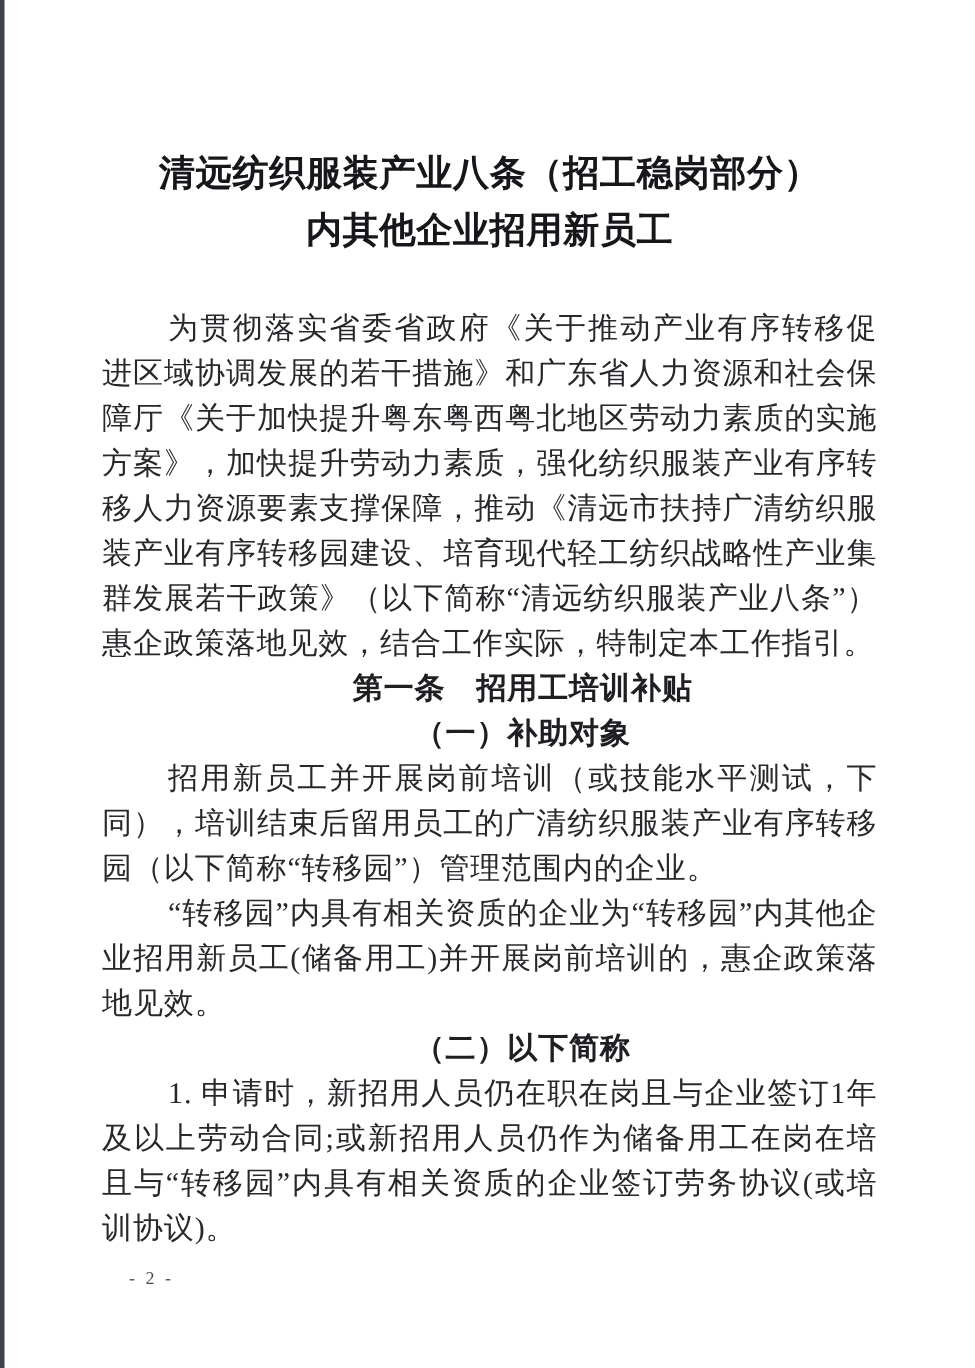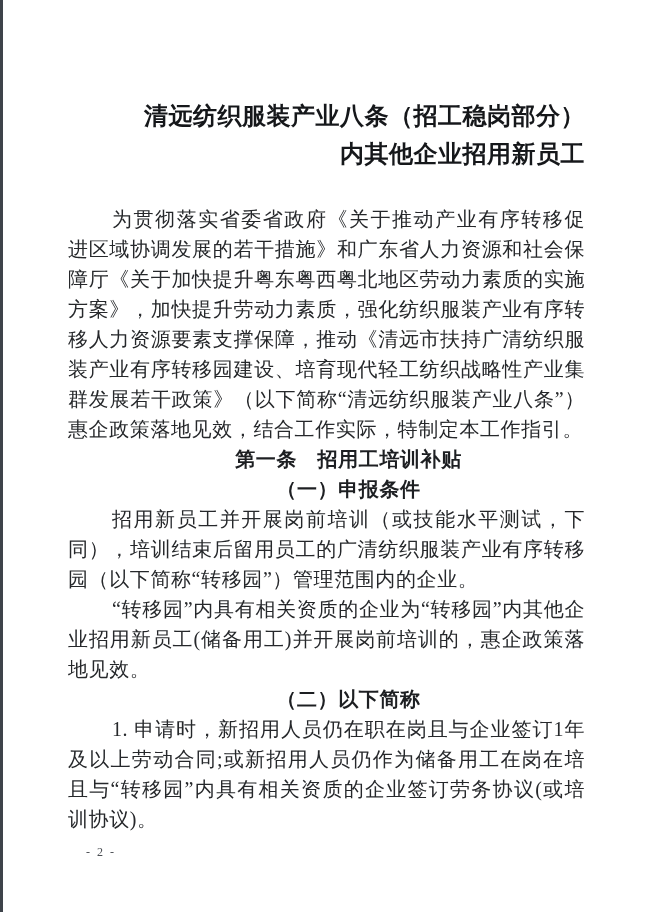--- a/index.html
+++ b/index.html
@@ -18,21 +18,21 @@
     background: #3e434a;
   }
   .page-content {
     position: absolute;
     left: 68px;
     top: 0;
     width: 517px;
   }
   .doc-title {
     margin-top: 97px;
-    text-align: right;
+    text-align: center;
     font-weight: bold;
     font-size: 24px;
     line-height: 38px;
     color: #15171a;
     letter-spacing: 0.5px;
   }
   .doc-body {
     margin-top: 31px;
     font-size: 20px;
     line-height: 30px;
@@ -62,21 +62,21 @@
 
 <div class="page-content">
   <div class="doc-title">
     <div>清远纺织服装产业八条（招工稳岗部分）</div>
     <div>内其他企业招用新员工</div>
   </div>
 
   <div class="doc-body">
     <div class="block paragraph">为贯彻落实省委省政府《关于推动产业有序转移促进区域协调发展的若干措施》和广东省人力资源和社会保障厅《关于加快提升粤东粤西粤北地区劳动力素质的实施方案》，加快提升劳动力素质，强化纺织服装产业有序转移人力资源要素支撑保障，推动《清远市扶持广清纺织服装产业有序转移园建设、培育现代轻工纺织战略性产业集群发展若干政策》（以下简称“清远纺织服装产业八条”）惠企政策落地见效，结合工作实际，特制定本工作指引。</div>
     <div class="block heading">第一条　招用工培训补贴</div>
-    <div class="block heading">（一）申报条件</div>
+    <div class="block heading">（一）补助对象</div>
     <div class="block paragraph">招用新员工并开展岗前培训（或技能水平测试，下同），培训结束后留用员工的广清纺织服装产业有序转移园（以下简称“转移园”）管理范围内的企业。</div>
     <div class="block paragraph">“转移园”内具有相关资质的企业为“转移园”内其他企业招用新员工(储备用工)并开展岗前培训的，惠企政策落地见效。</div>
     <div class="block heading">（二）以下简称</div>
     <div class="block paragraph">1. 申请时，新招用人员仍在职在岗且与企业签订1年及以上劳动合同;或新招用人员仍作为储备用工在岗在培且与“转移园”内具有相关资质的企业签订劳务协议(或培训协议)。</div>
   </div>
 </div>
 
 <div class="page-number">- 2 -</div>
 
 </body></html>

